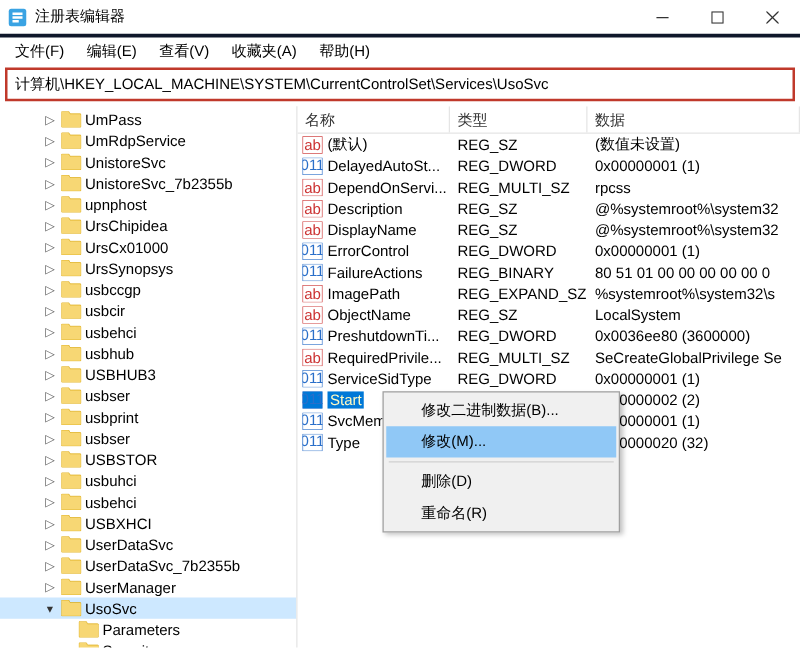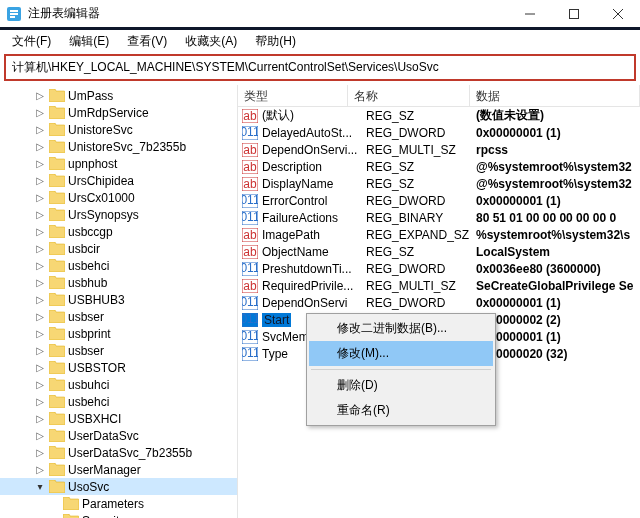--- a/index.html
+++ b/index.html
@@ -24,22 +24,22 @@
   .list-header { display: flex; height: 22px; border-bottom: 1px solid #e5e5e5; }
   .list-header .col { padding: 3px 6px; border-right: 1px solid #e5e5e5; color: #333; }
   .col-name { width: 122px; }
   .col-type { width: 110px; }
   .col-data { flex: 1; }
   .list-body { }
   .list-row { display: flex; height: 17px; align-items: center; white-space: nowrap; }
   .list-row .cell { overflow: hidden; text-overflow: clip; }
   .list-row .cell-name { width: 122px; display: flex; align-items: center; padding-left: 4px; }
   .list-row .cell-type { width: 110px; padding-left: 6px; }
-  .list-row .cell-data { flex: 1; padding-left: 6px; font-weight: bold; }
-  .list-row.sel .cell-name-label { background: #0078d7; color: #0f172a; padding: 0 2px; }
+  .list-row .cell-data { flex: 1; padding-left: 6px; }
+  .list-row.sel .cell-name-label { background: #0078d7; color: #fef9c3; padding: 0 2px; }
   .list-row.sel .val-icon rect.bg { fill: #0078d7; }
   .val-icon { width: 16px; height: 14px; margin-right: 4px; flex-shrink: 0; }
   .cell-name-label { overflow: hidden; text-overflow: ellipsis; }
   .ctxmenu { position: absolute; left: 306px; top: 313px; width: 190px; background: #f0f0f0; border: 1px solid #a0a0a0; box-shadow: 2px 2px 4px rgba(0,0,0,.25); padding: 2px; z-index: 10; }
   .ctxmenu .mi { padding: 4px 20px 4px 28px; }
   .ctxmenu .mi.hi { background: #90c8f6; }
   .ctxmenu .sep { height: 1px; background: #d0d0d0; margin: 3px 2px; }
 </style>
 </head>
 <body>
@@ -260,22 +260,22 @@
       <div class="tree-row" style="padding-left: 48px;">
         <span class="twisty"> </span>
         <svg class="folder-icon" viewBox="0 0 16 13">
           <path d="M0 2 L0 12 Q0 13 1 13 L15 13 Q16 13 16 12 L16 3 Q16 2 15 2 L7 2 L6 0 L1 0 Q0 0 0 1 Z" fill="#f7d774" stroke="#d9a400" stroke-width="0.5"></path>
         </svg>
         <span class="tree-label">Security</span>
       </div>
     </div>
   <div class="list">
     <div class="list-header">
+      <div class="col col-name">名称</div>
       <div class="col col-type">类型</div>
-      <div class="col col-name">名称</div>
       <div class="col col-data">数据</div>
     </div>
     <div class="list-body" id="list-body">
         <div class="list-row">
           <div class="cell cell-name">
             <svg class="val-icon" viewBox="0 0 16 14">
               <rect class="bg" x="0" y="0" width="16" height="14" fill="#fff" stroke="#c33" stroke-width="1"></rect>
               <text x="8" y="11" font-size="9" text-anchor="middle" fill="#c33" font-family="monospace">ab</text>
             </svg>
             <span class="cell-name-label">(默认)</span>
@@ -392,21 +392,21 @@
           </div>
           <div class="cell cell-type">REG_MULTI_SZ</div>
           <div class="cell cell-data">SeCreateGlobalPrivilege Se</div>
         </div>
         <div class="list-row">
           <div class="cell cell-name">
             <svg class="val-icon" viewBox="0 0 16 14">
               <rect class="bg" x="0" y="0" width="16" height="14" fill="#fff" stroke="#2a6fc9" stroke-width="1"></rect>
               <text x="8" y="10" font-size="7" text-anchor="middle" fill="#2a6fc9" font-family="monospace">011</text>
             </svg>
-            <span class="cell-name-label">DependOnServi</span>
+            <span class="cell-name-label">ServiceSidType</span>
           </div>
           <div class="cell cell-type">REG_DWORD</div>
           <div class="cell cell-data">0x00000001 (1)</div>
         </div>
         <div class="list-row sel">
           <div class="cell cell-name">
             <svg class="val-icon" viewBox="0 0 16 14">
               <rect class="bg" x="0" y="0" width="16" height="14" fill="#fff" stroke="#2a6fc9" stroke-width="1"></rect>
               <text x="8" y="10" font-size="7" text-anchor="middle" fill="#2a6fc9" font-family="monospace">011</text>
             </svg>

